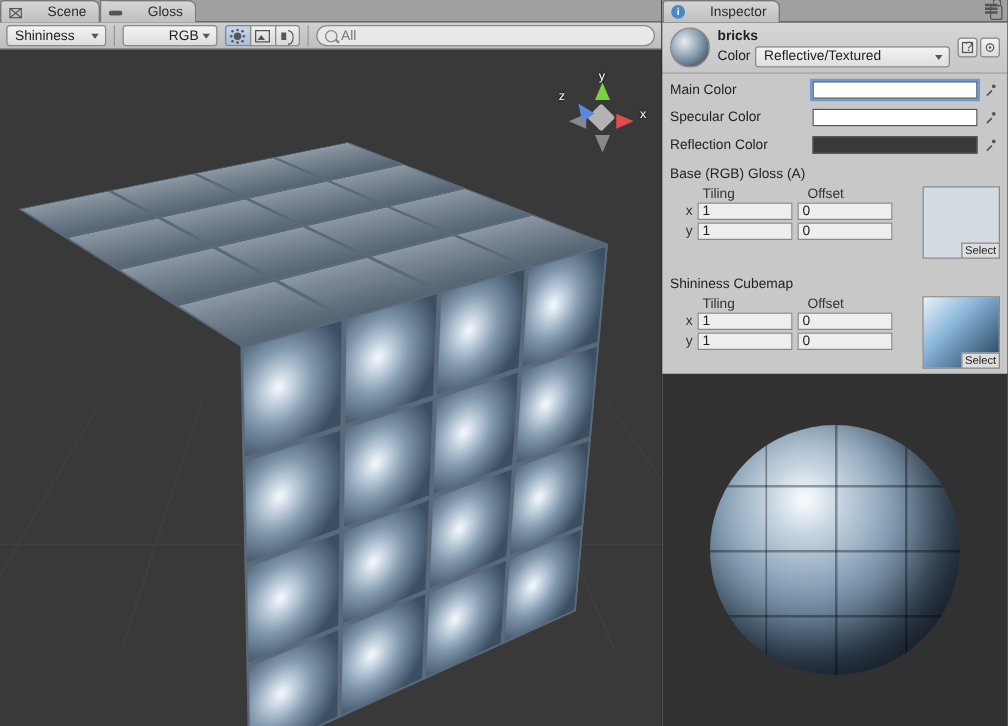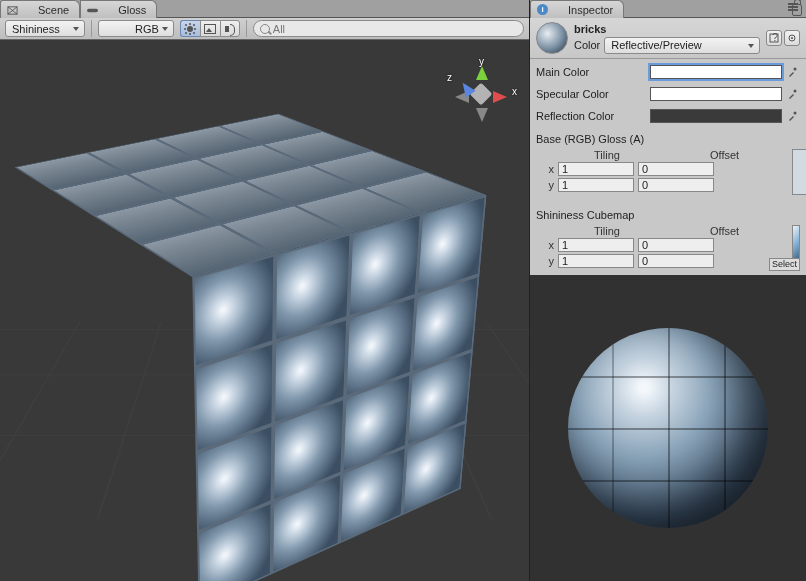--- a/index.html
+++ b/index.html
@@ -81,25 +81,25 @@
   .color-swatch.dark{background:#3a3a3a;}
   .eyedrop{width:14px;height:14px;display:flex;align-items:center;justify-content:center;}
   .slider{flex:1;height:14px;position:relative;}
   .slider .track{position:absolute;left:0;right:0;top:6px;height:2px;background:#888;}
   .slider .thumb{position:absolute;top:1px;width:12px;height:12px;border-radius:50%;background:#eee;border:1px solid #888;}
 
   .section-label{font-weight:normal;margin-top:4px;}
   .tex-section{display:flex;gap:6px;align-items:flex-start;}
   .tex-fields{flex:1;display:flex;flex-direction:column;gap:0;padding-left:8px;}
   .to-head{display:flex;gap:8px;font-size:10px;color:#333;padding-left:18px;}
-  .to-head span{width:76px;margin-left:32px;}
+  .to-head span{width:76px;}
   .to-row{display:flex;align-items:center;gap:4px;height:16px;}
   .to-row .axis{width:10px;text-align:right;color:#333;}
   .numfield{width:76px;height:14px;background:#eee;border:1px solid #888;padding:0 3px;line-height:12px;color:#222;}
-  .tex-thumb{width:62px;height:46px;border:1px solid #888;background:#d2dbe2;position:relative;display:grid;grid-template-columns:repeat(4,1fr);grid-template-rows:repeat(4,1fr);gap:18px;padding:1px;}
+  .tex-thumb{width:62px;height:58px;border:1px solid #888;background:#d2dbe2;position:relative;display:grid;grid-template-columns:repeat(4,1fr);grid-template-rows:repeat(4,1fr);gap:18px;padding:1px;}
   .tex-thumb div{background:#c4d0d9;}
   .tex-thumb.cubemap{grid-template-columns:1fr;grid-template-rows:1fr;padding:0;}
   .tex-thumb.cubemap .cmi{width:100%;height:100%;background:linear-gradient(135deg,#eaf2fa 0%,#88b4d8 40%,#1d3a52 100%);}
   .sel-btn{position:absolute;right:-1px;bottom:-1px;font-size:9px;background:#ddd;border:1px solid #888;padding:0 2px;line-height:11px;}
 
   
   .preview-head{height:18px;background:linear-gradient(#6a6a6a,#595959);color:#eee;display:flex;align-items:center;padding:0 6px;border-top:1px solid #333;border-bottom:1px solid #333;}
   .preview-head .spacer{flex:1;}
   .dot{width:10px;height:10px;border-radius:50%;margin-left:4px;}
   .dot.grey{background:#ccc;}
@@ -263,21 +263,21 @@
       <span class="lock" style="margin-right:4px;"></span>
       <span class="tab-menu"></span>
     </div>
     <div class="insp-top">
       <div class="mat-icon"></div>
       <div class="mat-meta">
         <span style="font-weight:bold;">bricks</span>
         <div class="shader-row">
           <span>Color</span>
           <div class="dropdown shader-dd">
-            <span>Reflective/Preview</span>
+            <span>Reflective/Textured</span>
           </div>
         </div>
       </div>
       <div class="insp-right-icons">
         <div class="mini">
           <svg width="10" height="10" viewBox="0 0 10 10">
               <rect x="1" y="1" width="8" height="8" fill="none" stroke="#555"></rect>
               <text x="3" y="8" font-size="8" fill="#555">?</text>
             </svg>
         </div>

